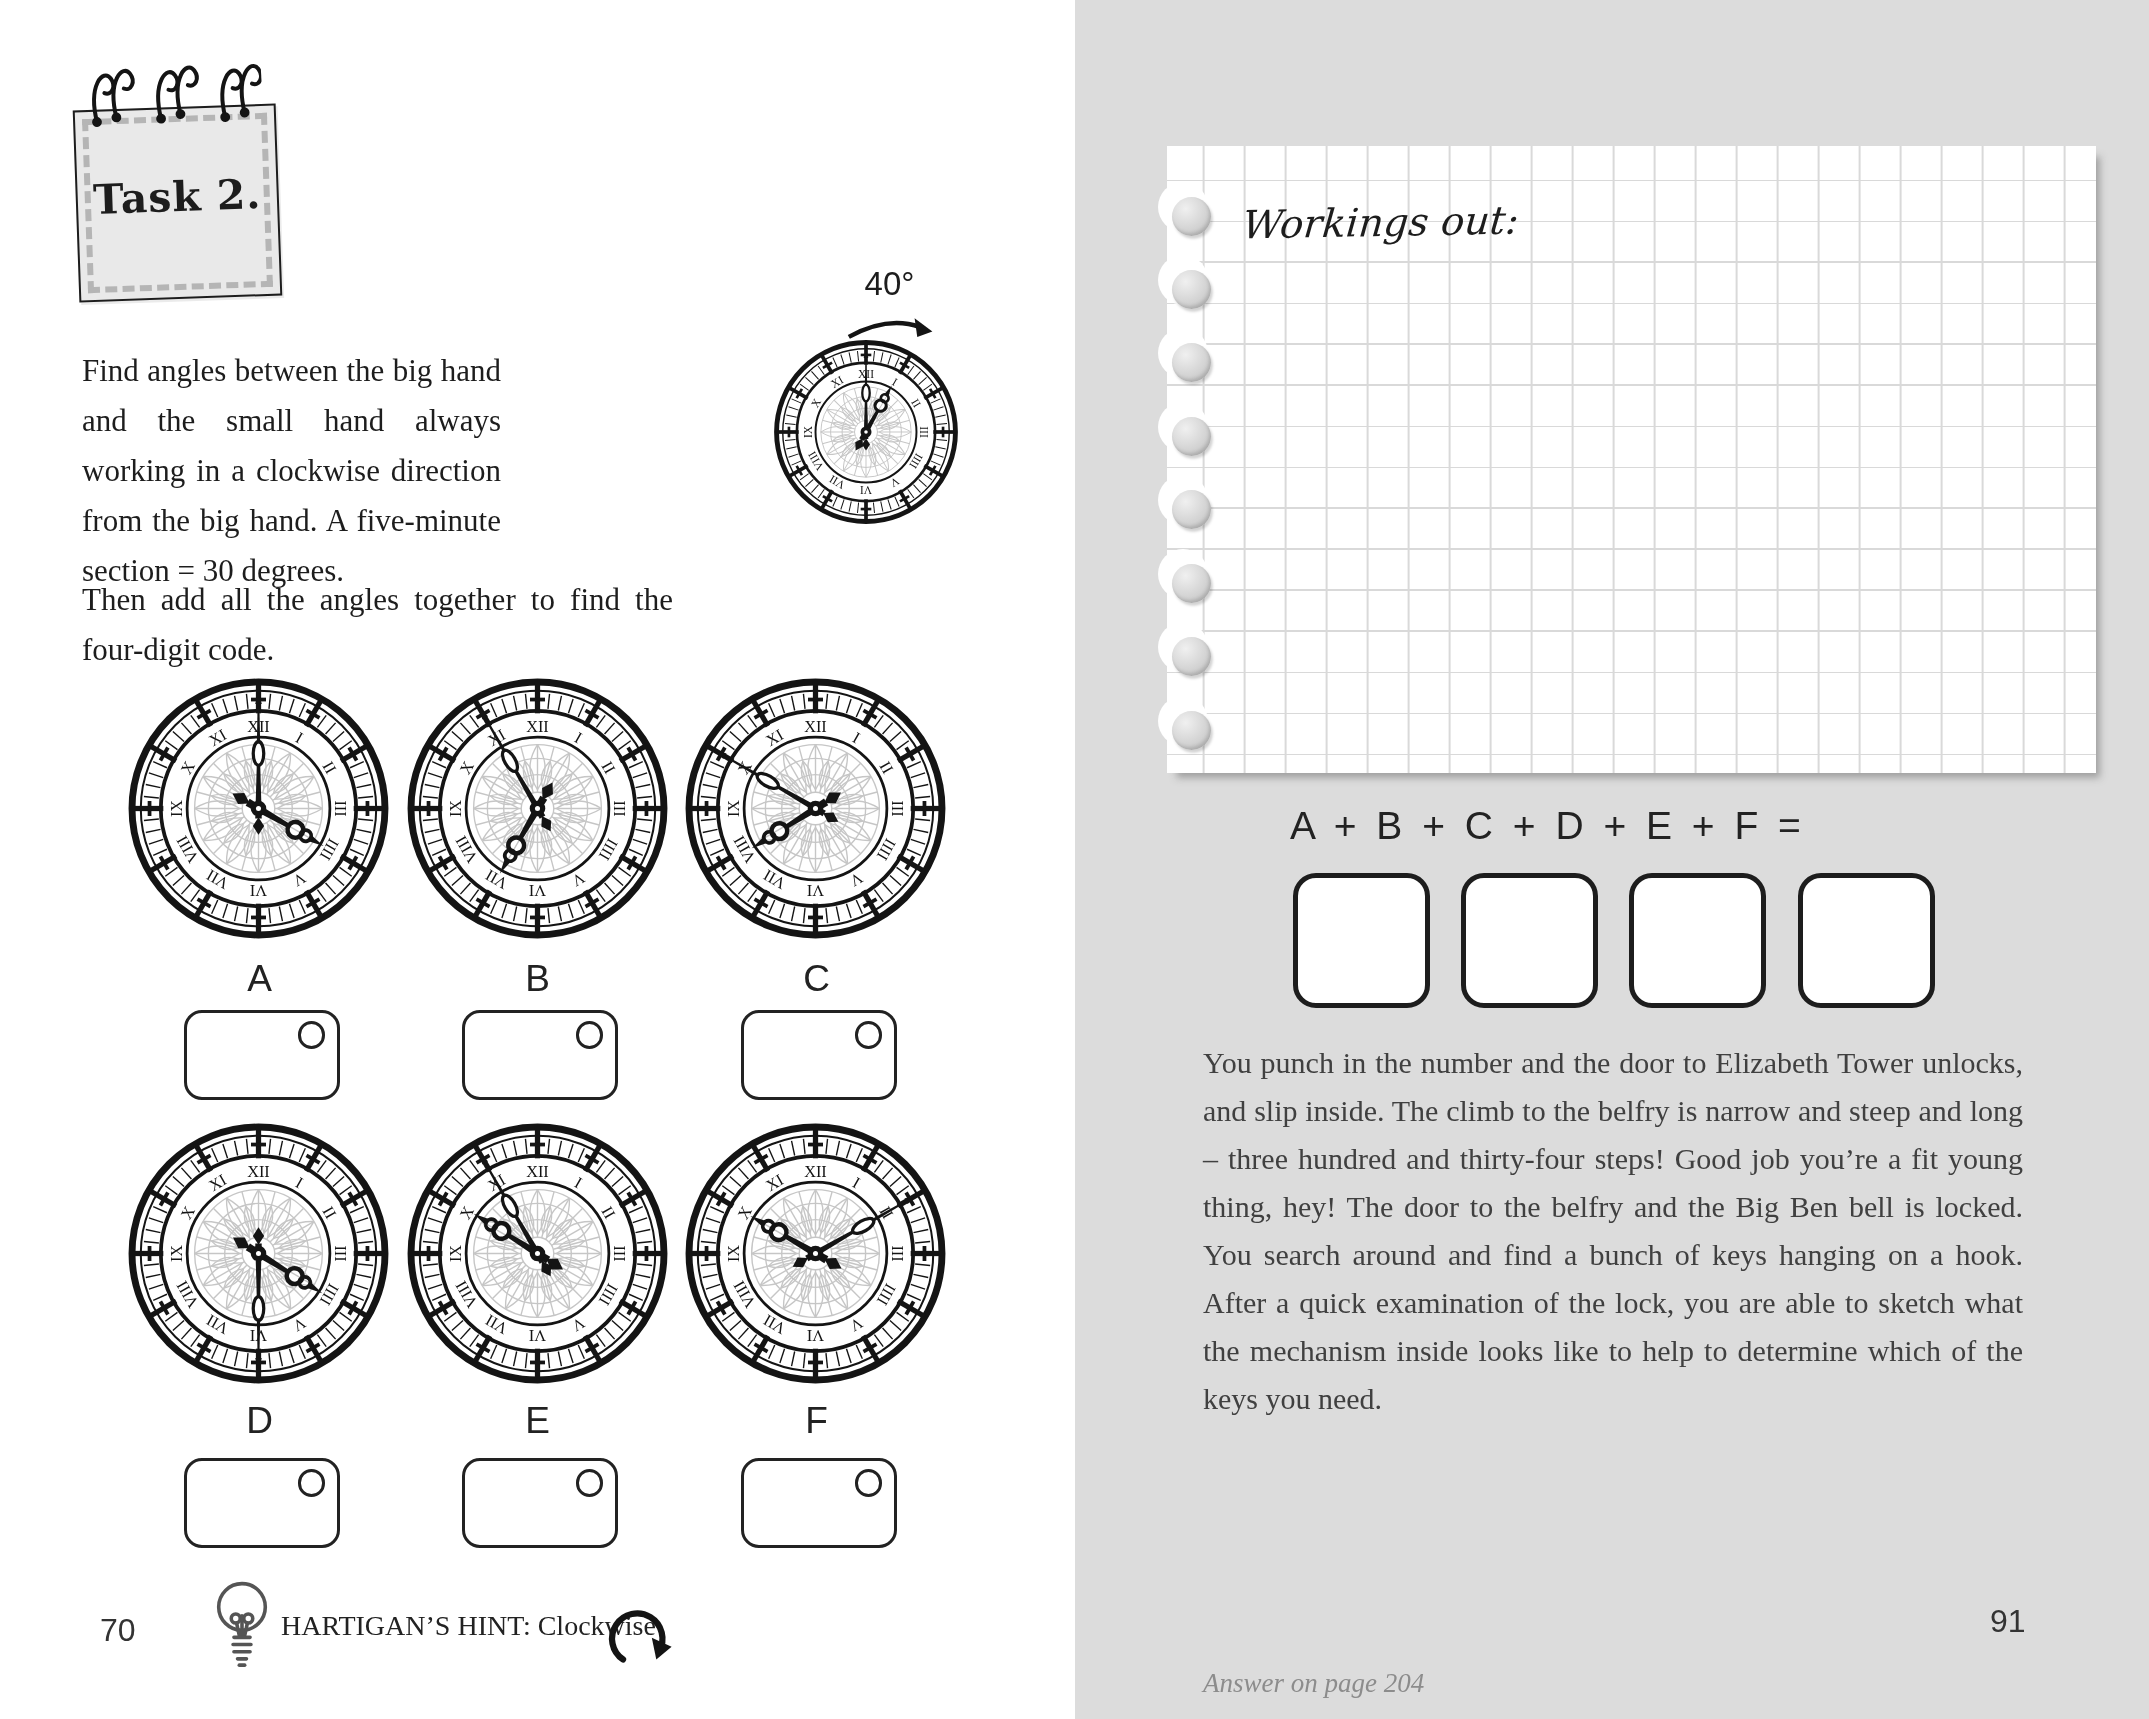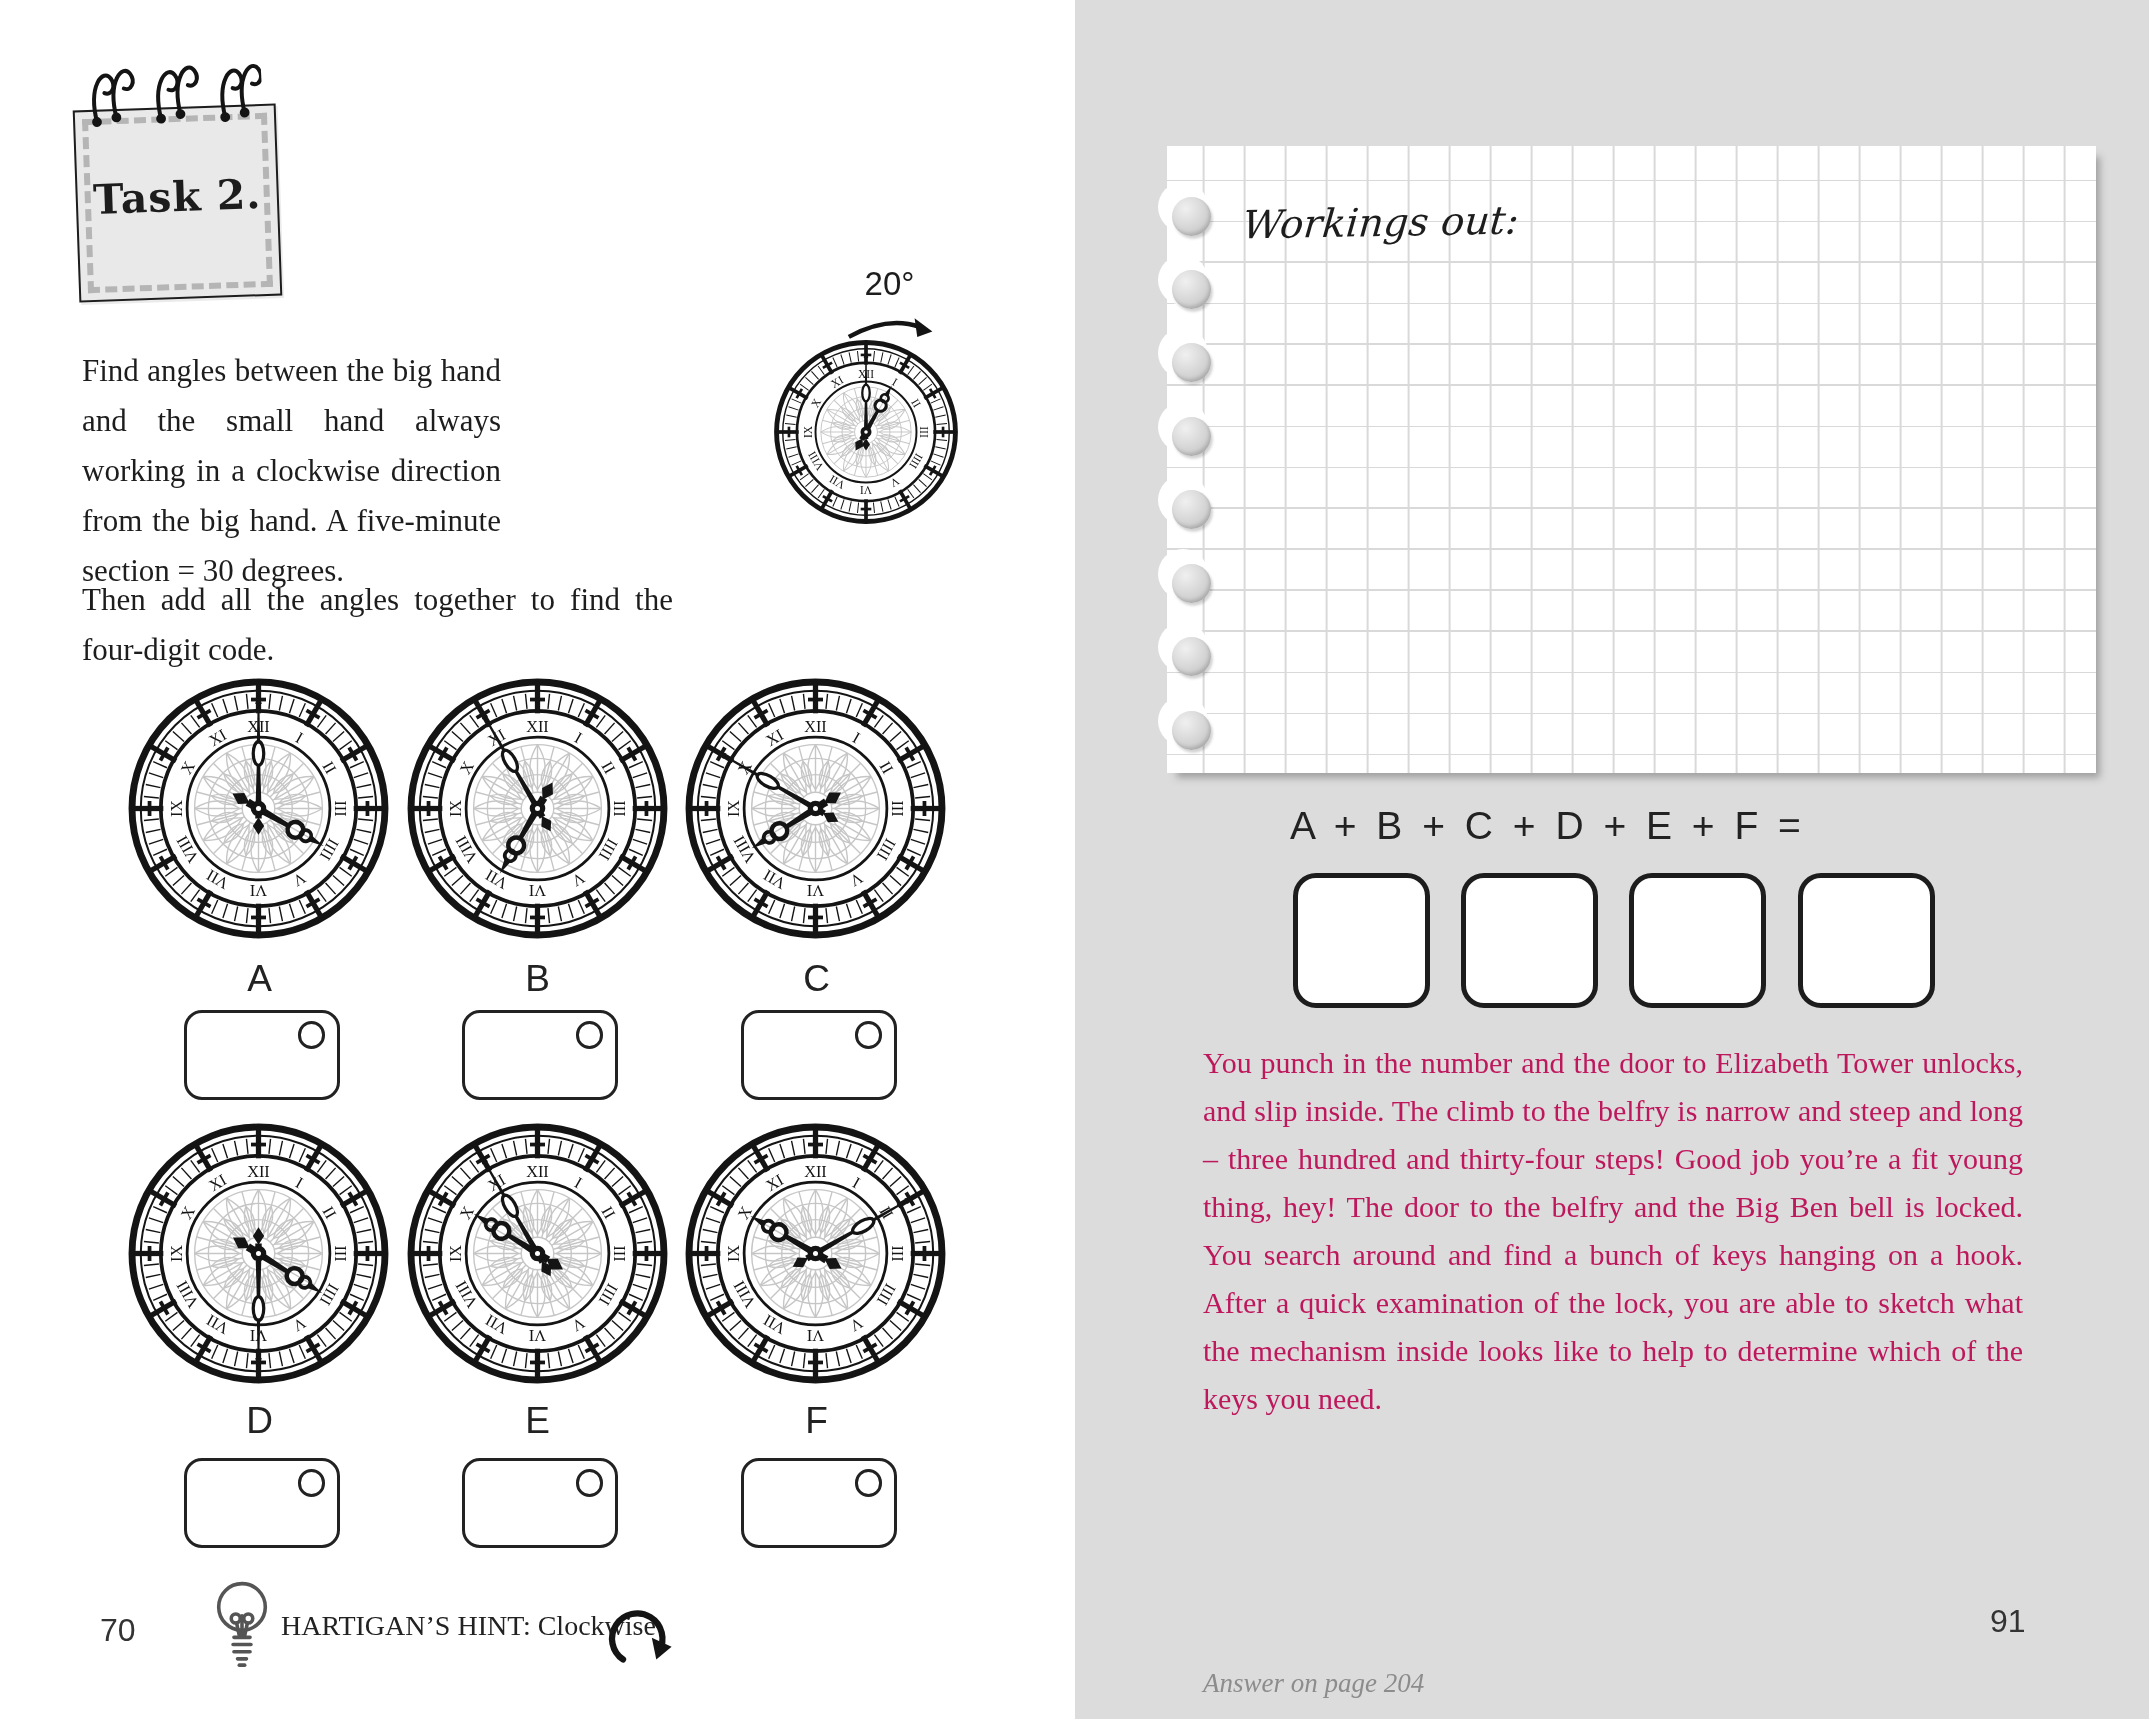--- a/index.html
+++ b/index.html
@@ -41,21 +41,21 @@
          background:#fff;border-radius:50%;}
   .hole::after{content:"";position:absolute;left:1.8px;top:3.6px;width:39px;height:39px;border-radius:50%;
          background:radial-gradient(circle at 35% 30%, #f0f0f0, #d4d4d4 55%, #bcbcbc);
          box-shadow:1.8px 2.7px 2.7px rgba(0,0,0,.18), inset -1.8px -2.7px 3.6px rgba(0,0,0,.14);}
   .workings{left:168px;top:199px;font-family:"DejaVu Serif", serif;font-style:italic;
          font-size:39px;color:#1d1d1d;transform:skewX(-6deg) rotate(-1deg);}
   .equation{left:215px;top:804px;font-family:"Liberation Sans", sans-serif;font-size:39px;
          letter-spacing:4.5px;color:#222;text-align:center;}
   .codebox{position:absolute;top:873px;width:127px;height:125px;background:#fff;
          border:5.4px solid #1d1d1d;border-radius:23px;}
-  .story{left:128px;top:1039px;width:820px;font-size:30px;line-height:48px;text-align:justify;color:#be185d;}
+  .story{left:128px;top:1039px;width:820px;font-size:30px;line-height:48px;text-align:justify;color:#404040;}
   .answer-note{left:128px;top:1668px;font-style:italic;font-size:27px;color:#8c8c8c;}
   .pn-right{left:915px;top:1603px;}
 </style>
 </head>
 <body>
 
 <div class="book">
 
   <div class="abs task-card">
     <div class="dashed"></div>
@@ -70,21 +70,21 @@
         <circle cx="28" cy="64" r="5.5" fill="#141414" stroke="none"></circle>
       </g>
       <use href="#sp0" x="72"></use>
       <use href="#sp0" x="144" transform="translate(0,2)"></use>
     </g>
   </svg>
 
   <div class="abs body-text intro">Find angles between the big hand and the small hand always working in a clockwise direction from the big hand. A five-minute section = 30 degrees.</div>
   <div class="abs body-text para2">Then add all the angles together to find the four-digit code.</div>
 
-  <div class="abs deg-label">20°</div>
+  <div class="abs deg-label">40°</div>
   <svg class="abs ex-arrow" viewBox="0 0 104 36">
     <path d="M4,28 Q48,4 84,17" fill="none" stroke="#141414" stroke-width="5"></path>
     <polygon points="98,22 78,7 81,28" fill="#141414"></polygon>
   </svg>
   <div class="abs clock" style="left:773px;top:339px;width:186px;height:186px;">
       <svg viewBox="-105 -105 210 210" xmlns="http://www.w3.org/2000/svg">
         <circle r="101" fill="#fff" stroke="#141414" stroke-width="5.5"></circle>
         <circle r="94" fill="none" stroke="#141414" stroke-width="1.6"></circle>
         <line x1="0" y1="-80" x2="0" y2="-92" stroke="#141414" stroke-width="1.1" transform="rotate(6)"></line>
         <line x1="0" y1="-80" x2="0" y2="-92" stroke="#141414" stroke-width="1.1" transform="rotate(12)"></line>

